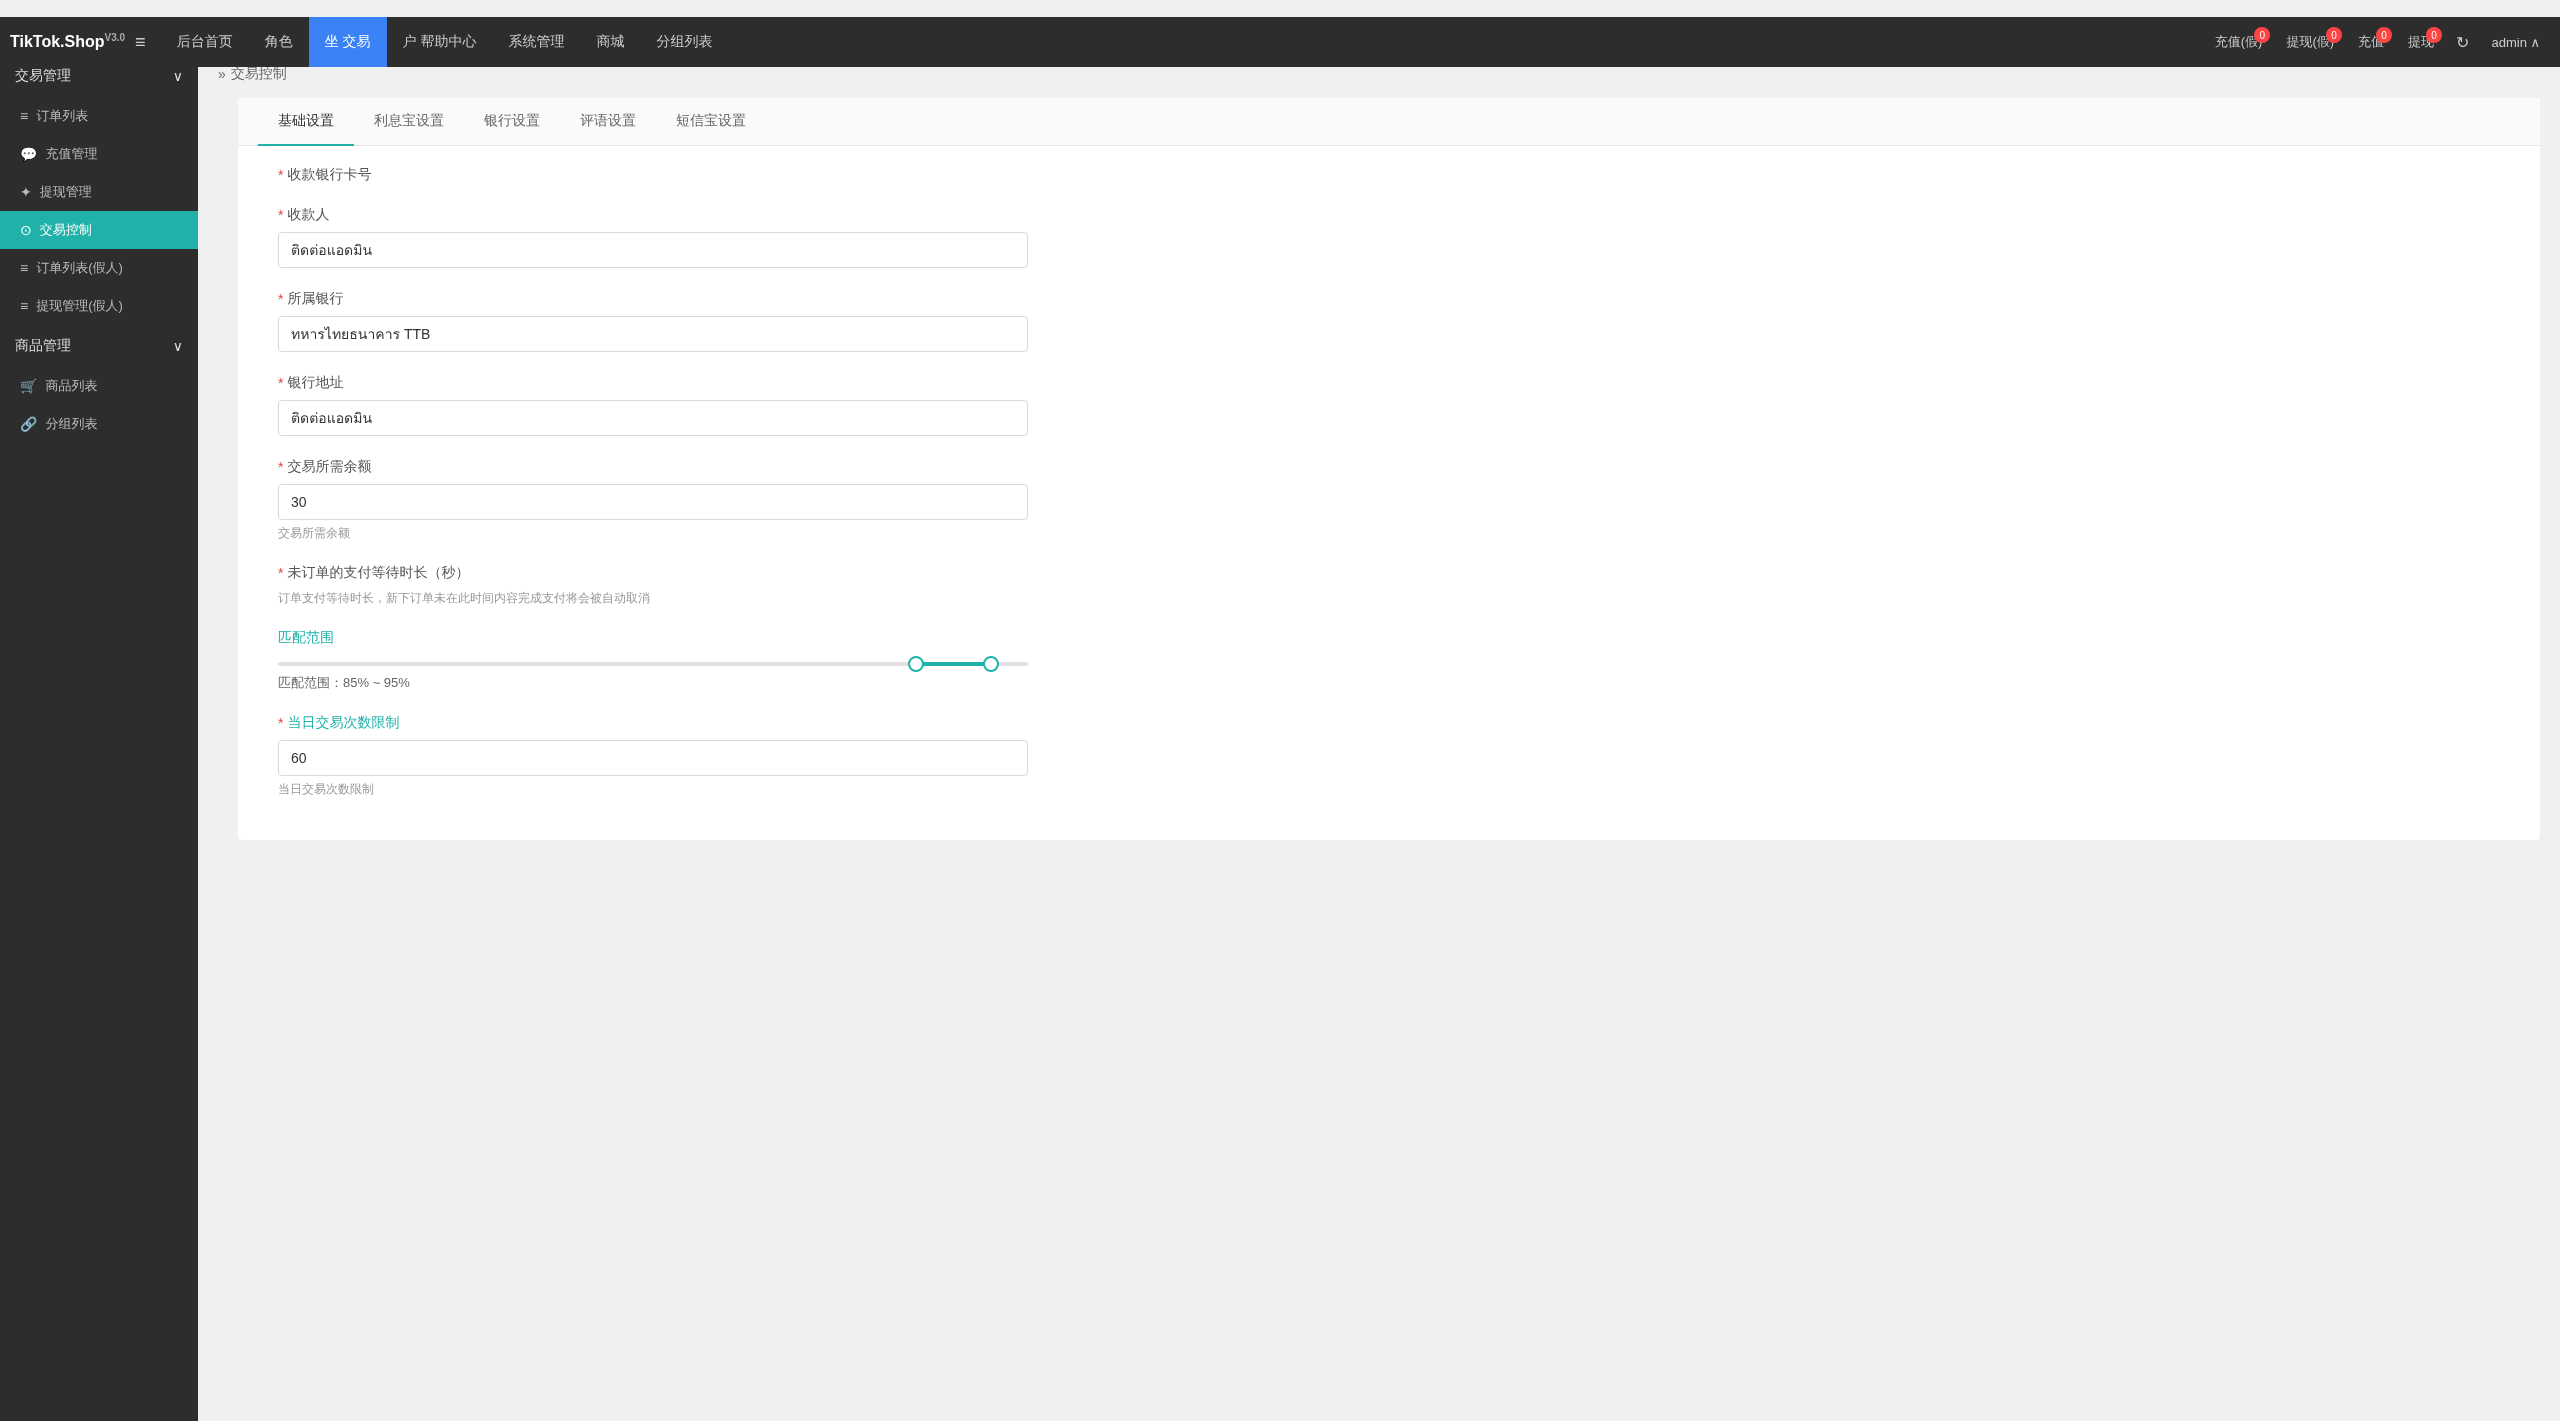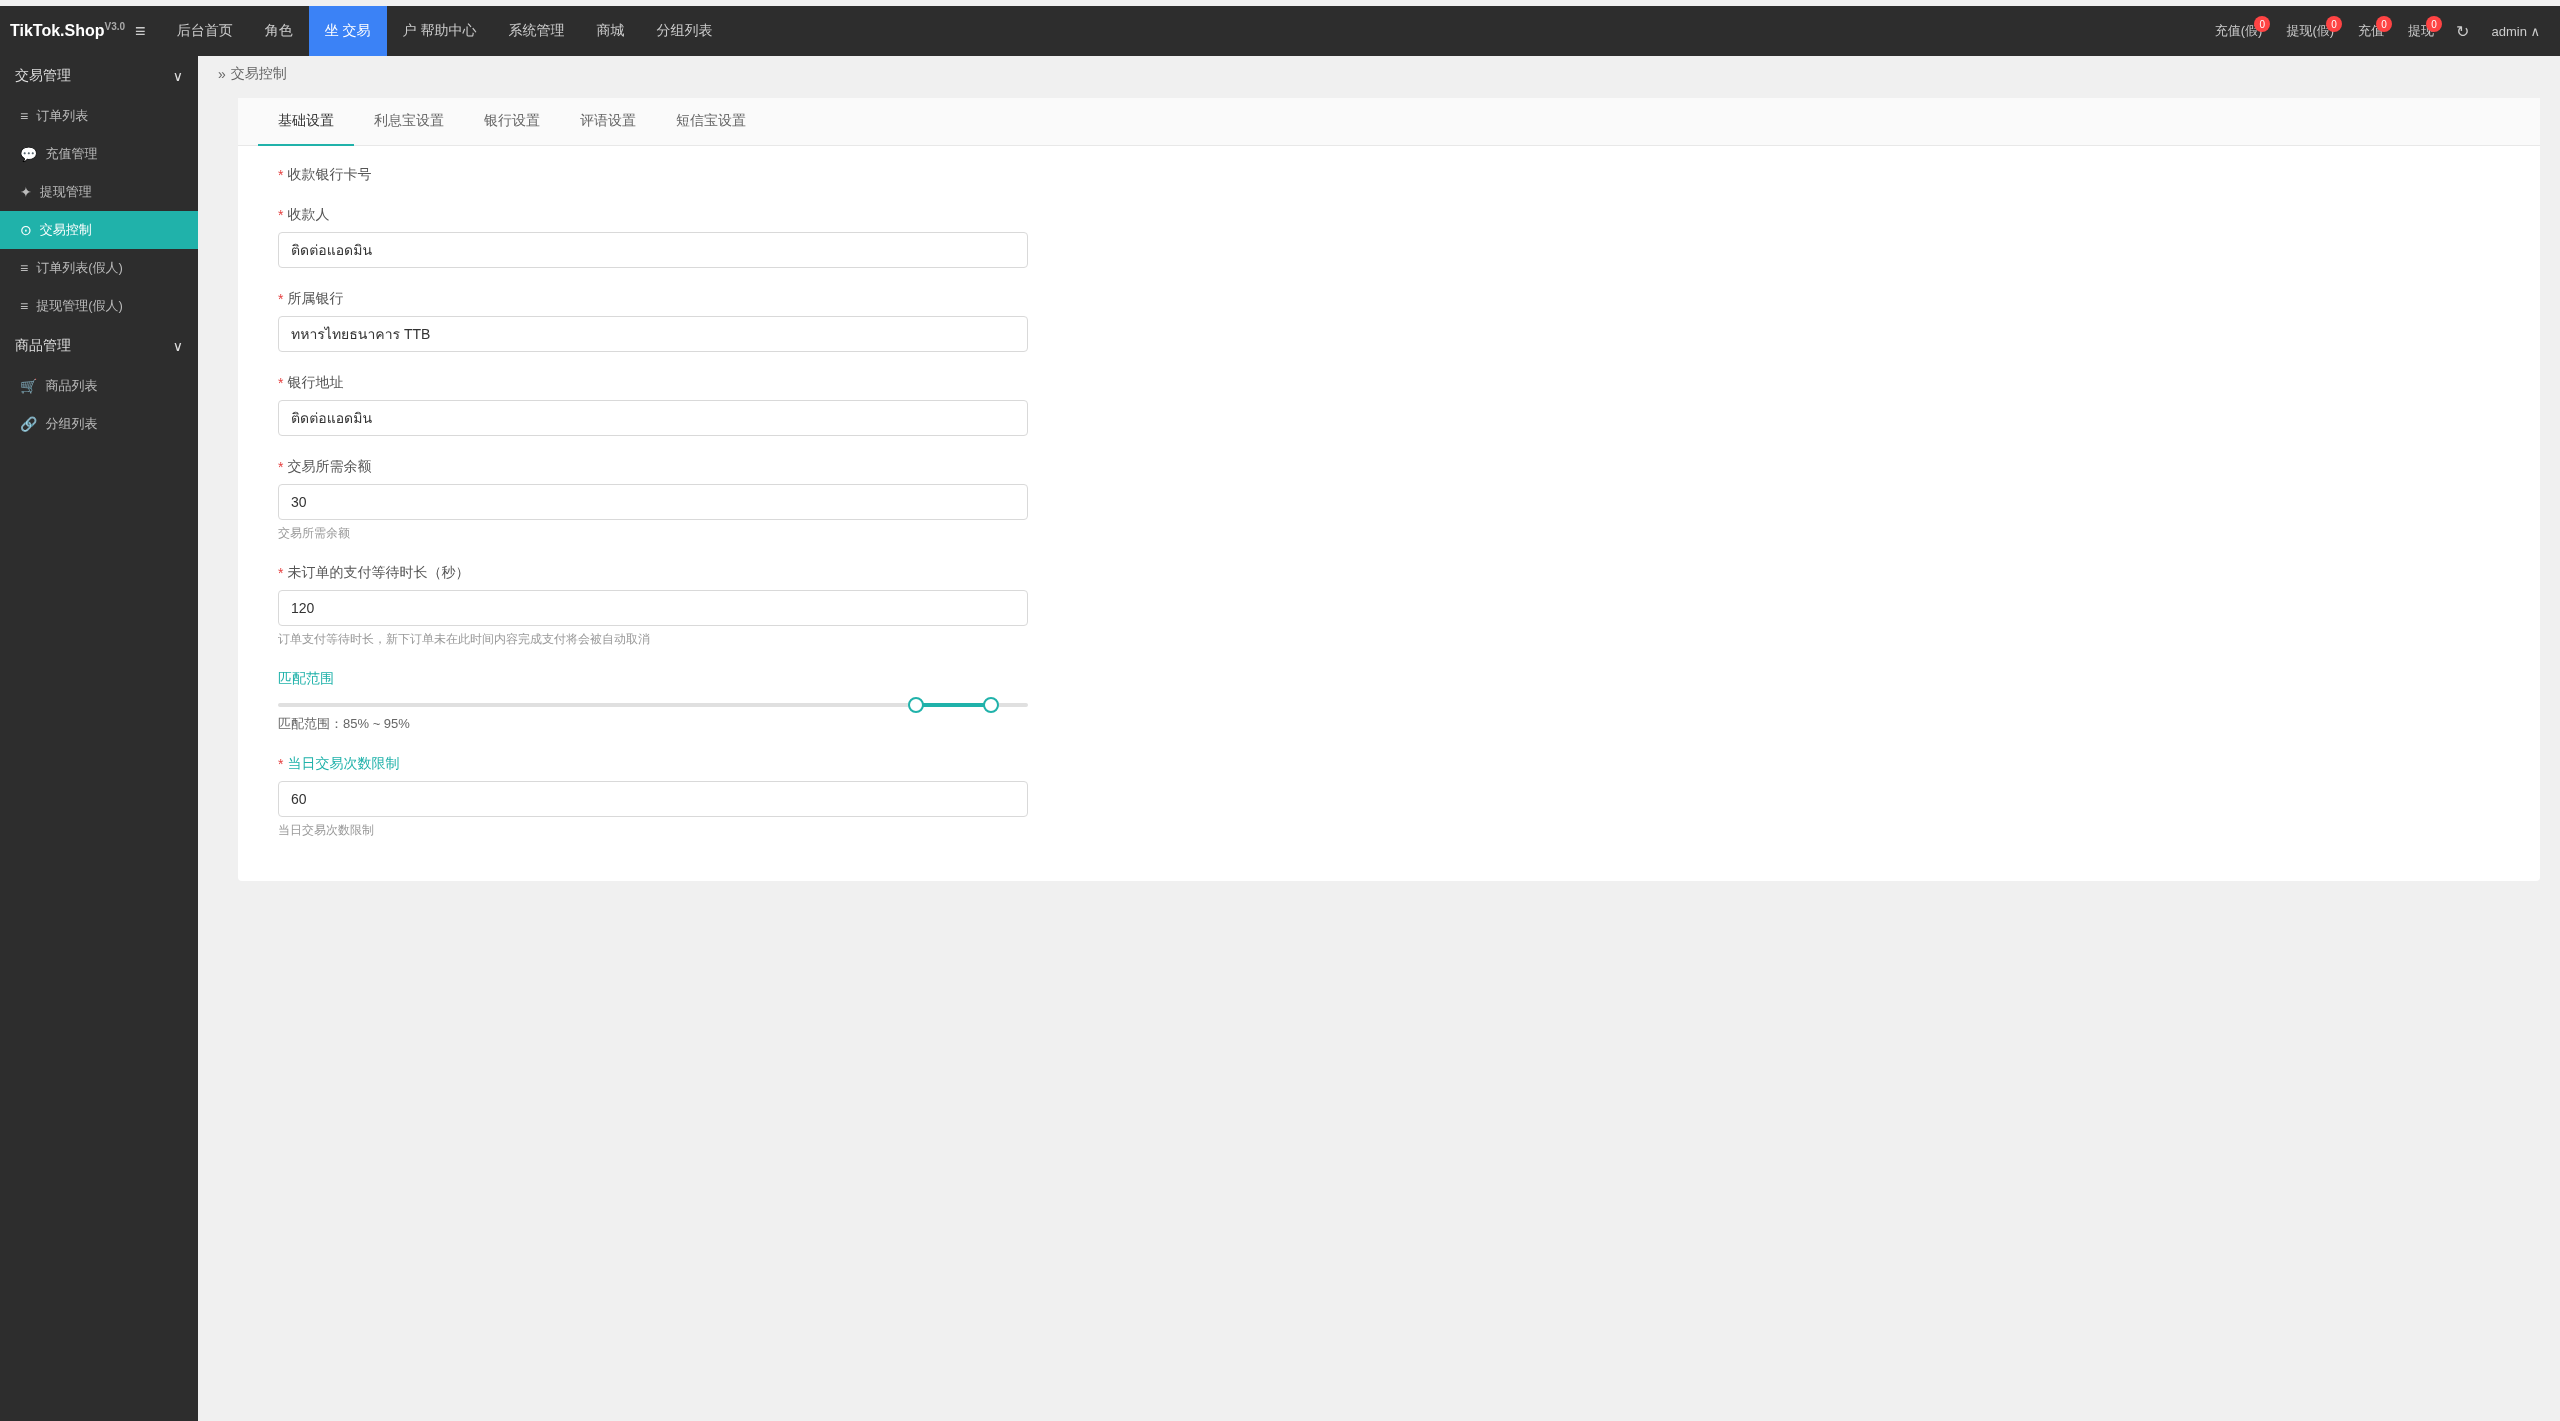--- a/index.html
+++ b/index.html
@@ -7,21 +7,21 @@
 
     
     .top-nav {
       display: flex;
       align-items: center;
       background: #2d2d2d;
       height: 50px;
       padding: 0 10px;
       color: #ccc;
       position: fixed;
-      top: 6px; left: 0; right: 0;
+      top: 17px; left: 0; right: 0;
       z-index: 100;
     }
     .top-nav .logo {
       font-size: 16px;
       font-weight: bold;
       color: #fff;
       margin-right: 10px;
       white-space: nowrap;
     }
     .top-nav .logo sup { font-size: 10px; color: #aaa; }
@@ -340,21 +340,20 @@
           </div>
           <input class="form-input" type="text" value="30" style="">
           <div class="form-hint">交易所需余额</div>
         </div>
 
         <div class="form-group">
           <div class="form-label">
             <span class="required">*</span>
             <span class="label-text">未订单的支付等待时长（秒）</span>
           </div>
-          <input class="form-input" type="text" value="120" style="">
           <div class="form-hint">订单支付等待时长，新下订单未在此时间内容完成支付将会被自动取消</div>
         </div>
 
         <div class="form-group">
           <div class="form-label">
             <span class="label-text" style="color:#20b2aa;">匹配范围</span>
           </div>
           <div class="slider-container">
             <div class="slider-track">
               <div class="slider-fill"></div>

